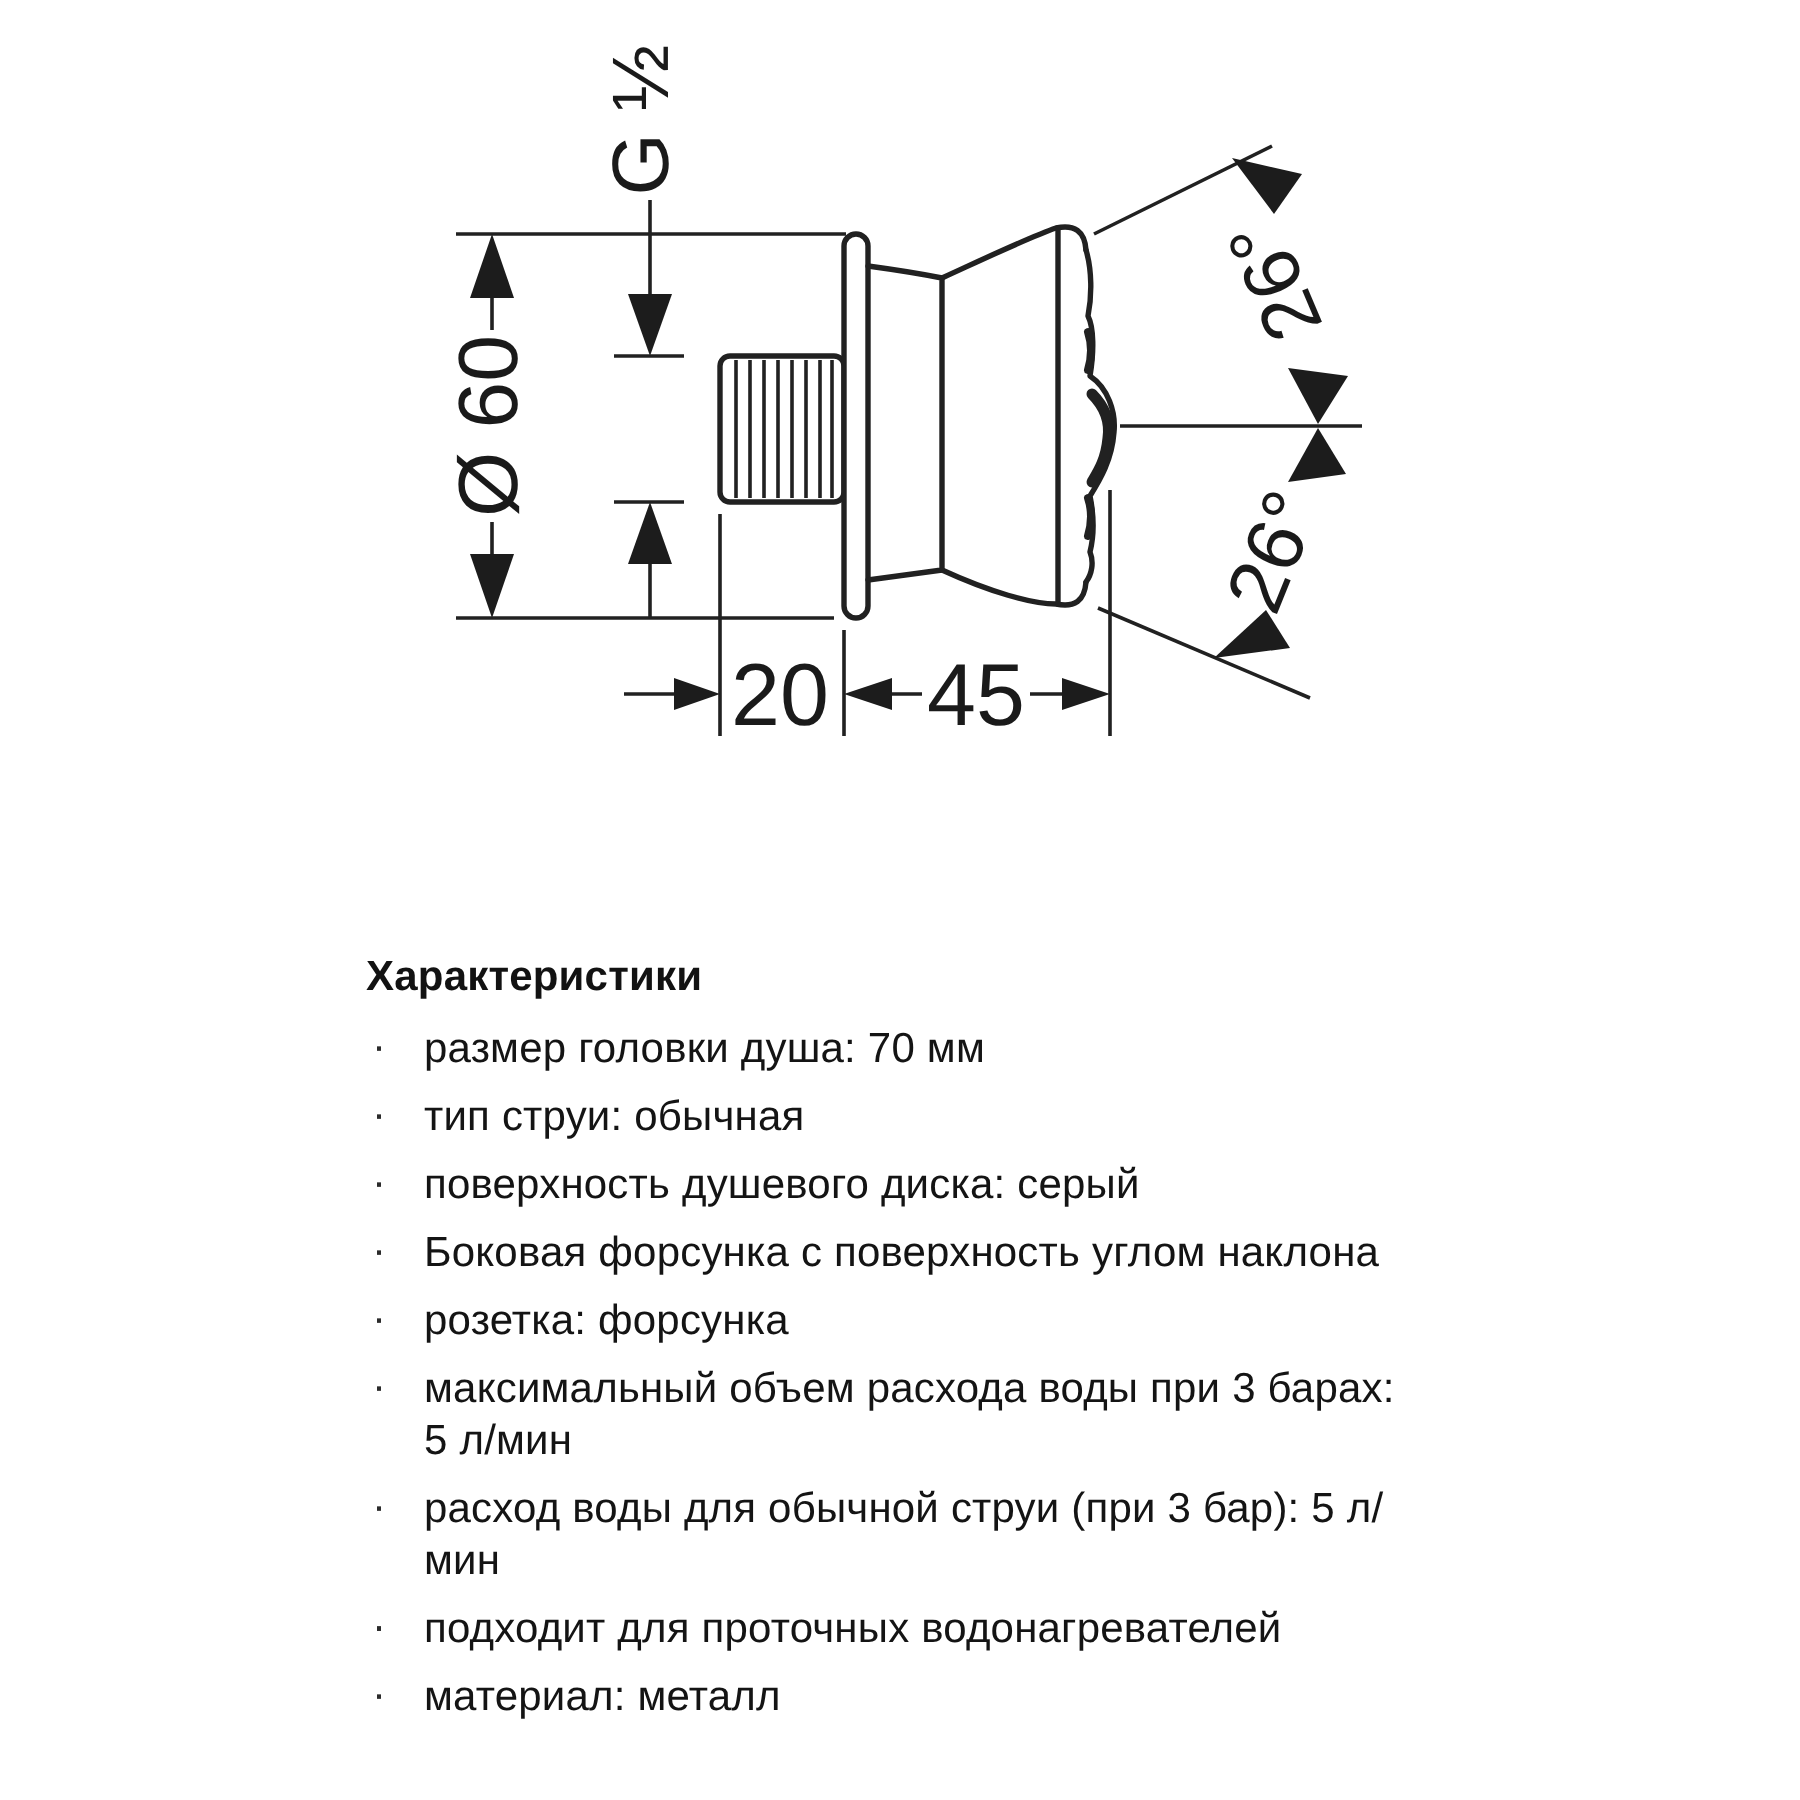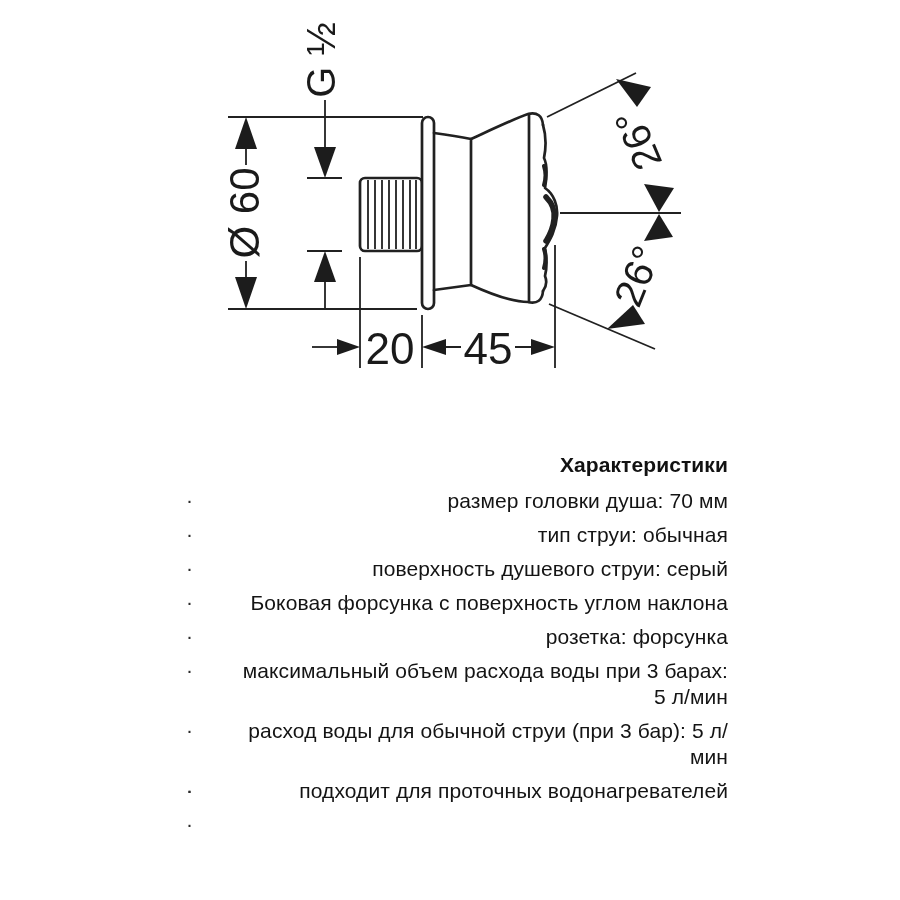--- a/index.html
+++ b/index.html
@@ -23,21 +23,21 @@
   .drawing .whitefill{fill:#ffffff;}
   .drawing text{
     fill:#1a1a1a;stroke:none;
     font-family:"Liberation Sans", sans-serif;
   }
   .dim-num{font-size:44px;}
   .dim-dia{font-size:42px;}
   .dim-thread{font-size:40px;}
   .dim-angle{font-size:40px;}
   .specs{
-    position:absolute;left:183px;top:452px;width:545px;text-align:right;
+    position:absolute;left:183px;top:476px;width:545px;
   }
   .specs h2{
     margin:0 0 11px 0;
     font-size:21px;line-height:25px;font-weight:bold;color:#121212;
     letter-spacing:0.1px;
   }
   .specs ul{
     margin:0;padding:0;list-style:none;
   }
   .specs li{
@@ -114,26 +114,26 @@
       <text class="dim-num" x="488" y="348" text-anchor="middle" dominant-baseline="central">45</text>
       <polygon class="arrow" points="555,347 531,339 531,355"></polygon>
     </g>
   </svg>
 
   <div class="specs">
     <h2>Характеристики</h2>
     <ul>
         <li><span class="dot">·</span><span>размер головки душа: 70 мм</span></li>
         <li><span class="dot">·</span><span>тип струи: обычная</span></li>
-        <li><span class="dot">·</span><span>поверхность душевого струи: серый</span></li>
+        <li><span class="dot">·</span><span>поверхность душевого диска: серый</span></li>
         <li><span class="dot">·</span><span>Боковая форсунка с поверхность углом наклона</span></li>
         <li><span class="dot">·</span><span>розетка: форсунка</span></li>
         <li><span class="dot">·</span><span>максимальный объем расхода воды при 3 барах:
 5 л/мин</span></li>
         <li><span class="dot">·</span><span>расход воды для обычной струи (при 3 бар): 5 л/
 мин</span></li>
         <li><span class="dot">·</span></li>
         <li><span class="dot">·</span><span>подходит для проточных водонагревателей</span></li>
-        <li><span class="dot">·</span></li>
+        <li><span class="dot">·</span><span>материал: металл</span></li>
       </ul>
   </div>
 
 </div>
 
 </body></html>

